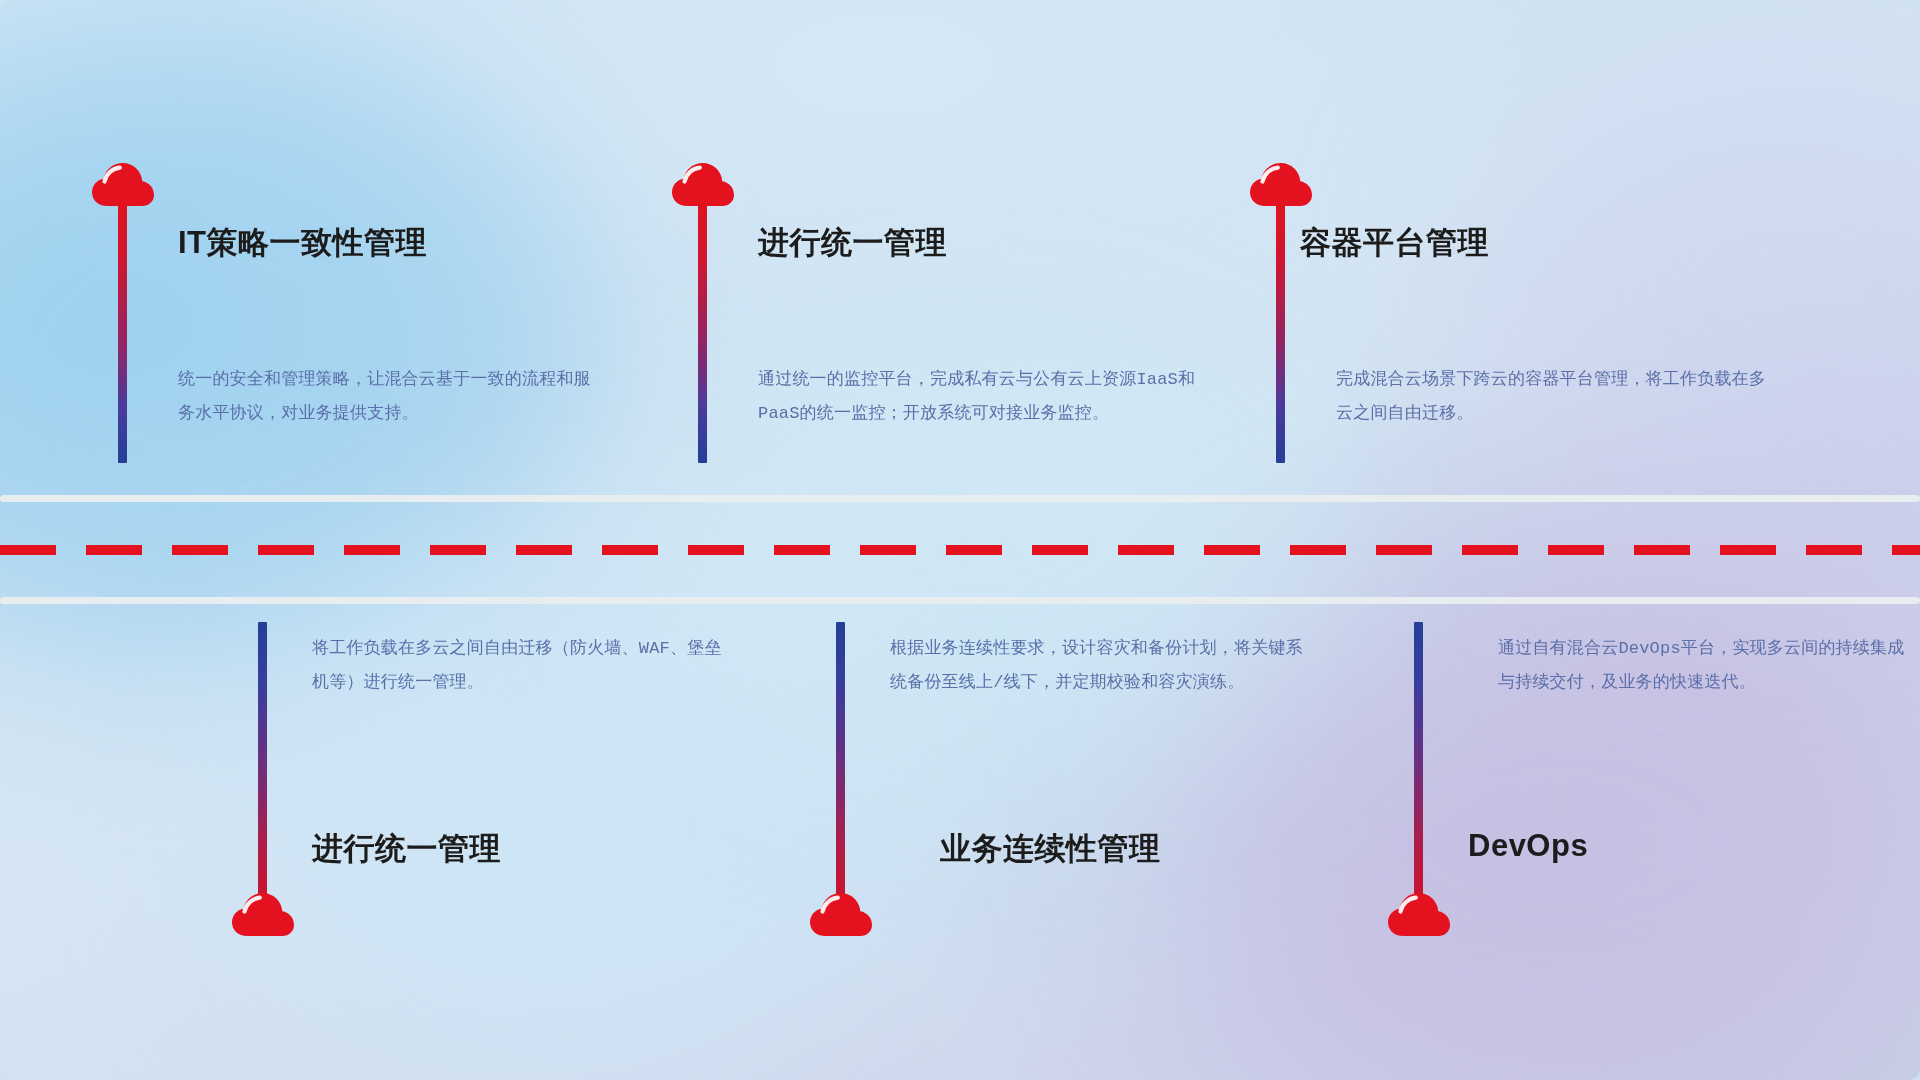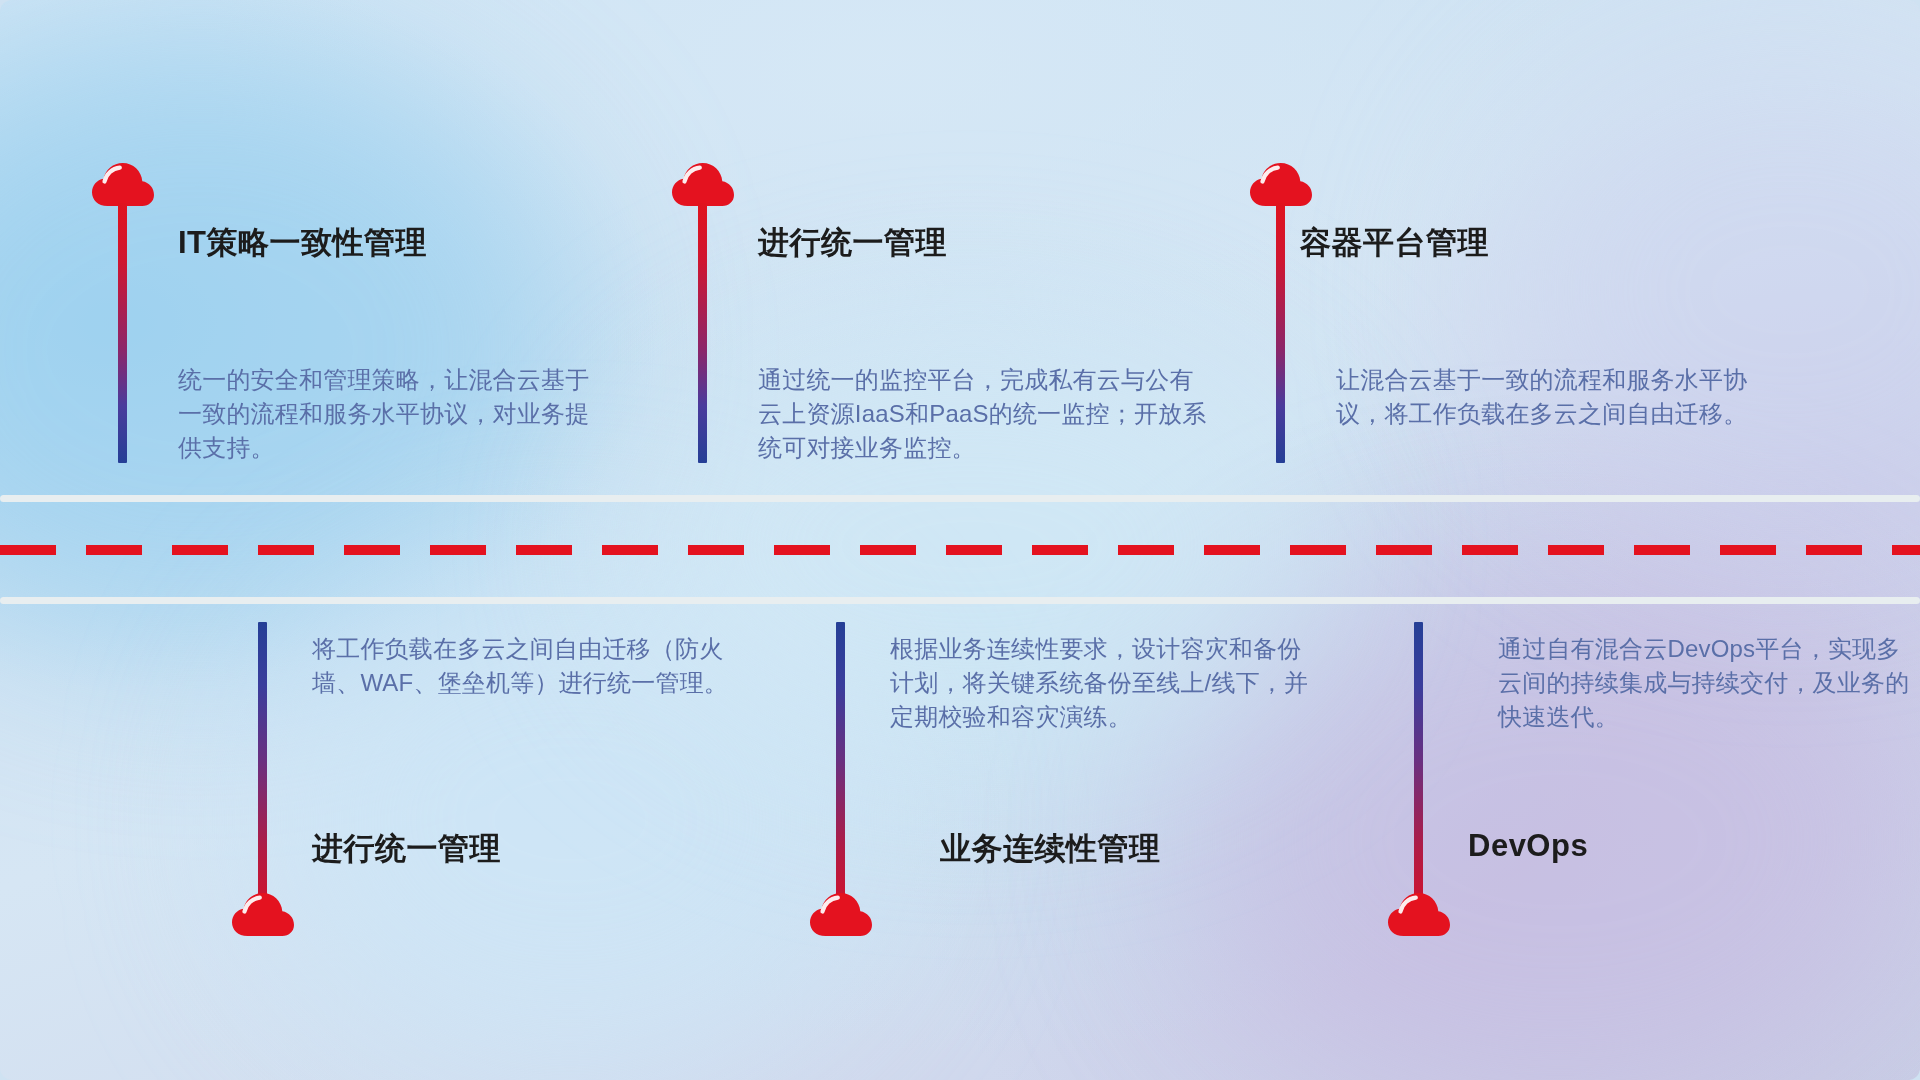--- a/index.html
+++ b/index.html
@@ -73,24 +73,25 @@
     position: absolute;
     font-size: 31px;
     font-weight: bold;
     color: #1c1c1c;
     letter-spacing: 0.5px;
     white-space: nowrap;
   }
 
   .body-text {
     position: absolute;
-    font-size: 24px;
+    font-size: 17px;
     line-height: 34px;
     color: #5a6fa8;
     letter-spacing: 0.2px;
+    font-family: Liberation Mono, monospace;
   }
 
   
   .rule {
     position: absolute;
     left: 0;
     width: 1920px;
     height: 7px;
     background: #e8eef0;
     border-radius: 4px;
@@ -147,21 +148,21 @@
 
   <div class="col">
     <div class="cloud" style="left:1248px; top:160px;">
       <svg viewBox="0 0 66 48" xmlns="http://www.w3.org/2000/svg">
         <path d="M17.5 46 C7.8 46 2 39.8 2 32.2 C2 25.4 6.9 19.8 13.6 18.7 C15.3 9.6 23.2 3 32.7 3 C43.1 3 51.6 11.1 52.3 21.3 C59.2 22.4 64 28.1 64 35 C64 41.3 59 46 52.2 46 Z" fill="#e4121f"></path>
         <path d="M14.5 21.5 C16.2 13.8 22.3 8.4 29.8 7.6" stroke="#ffffff" stroke-width="4.2" stroke-linecap="round" fill="none" opacity="0.92"></path>
       </svg>
     </div>
     <div class="stem stem-top" style="left:1276px; top:203px; height:260px;"></div>
     <div class="heading" style="left:1300px; top:222px;font-family:Liberation Mono, monospace;">容器平台管理</div>
-    <div class="body-text" style="left:1336px; top:363px; width:440px;">让混合云基于一致的流程和服务水平协议，将工作负载在多云之间自由迁移。</div>
+    <div class="body-text" style="left:1336px; top:363px; width:440px;">完成混合云场景下跨云的容器平台管理，将工作负载在多云之间自由迁移。</div>
   </div>
 
   <div class="rule rule-top"></div>
   <div class="dashed"></div>
   <div class="rule rule-bottom"></div>
 
   <div class="col">
     <div class="stem stem-bottom" style="left:258px; top:622px; height:290px;"></div>
     <div class="body-text" style="left:312px; top:632px; width:420px;">将工作负载在多云之间自由迁移（防火墙、WAF、堡垒机等）进行统一管理。</div>
     <div class="heading" style="left:312px; top:828px;">进行统一管理</div>

